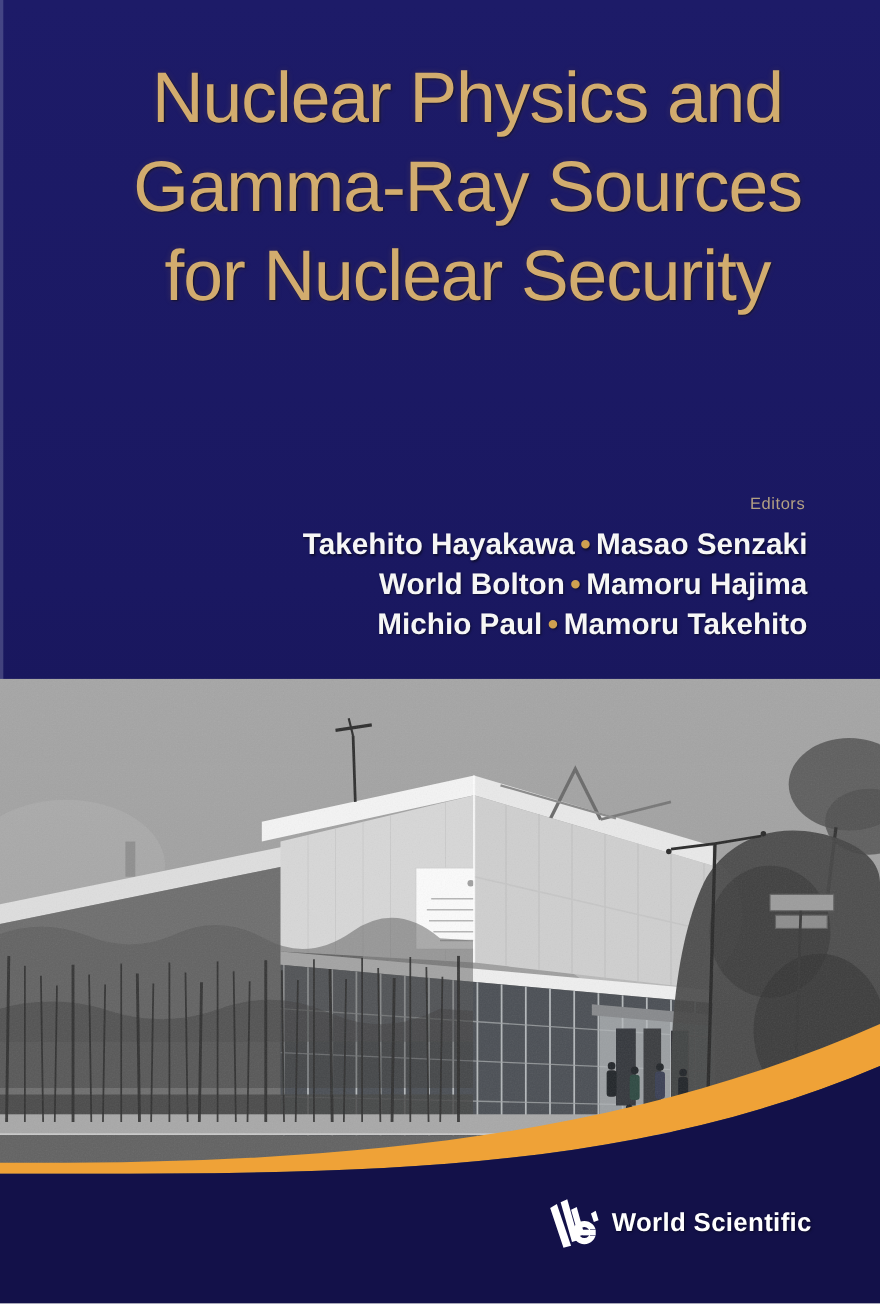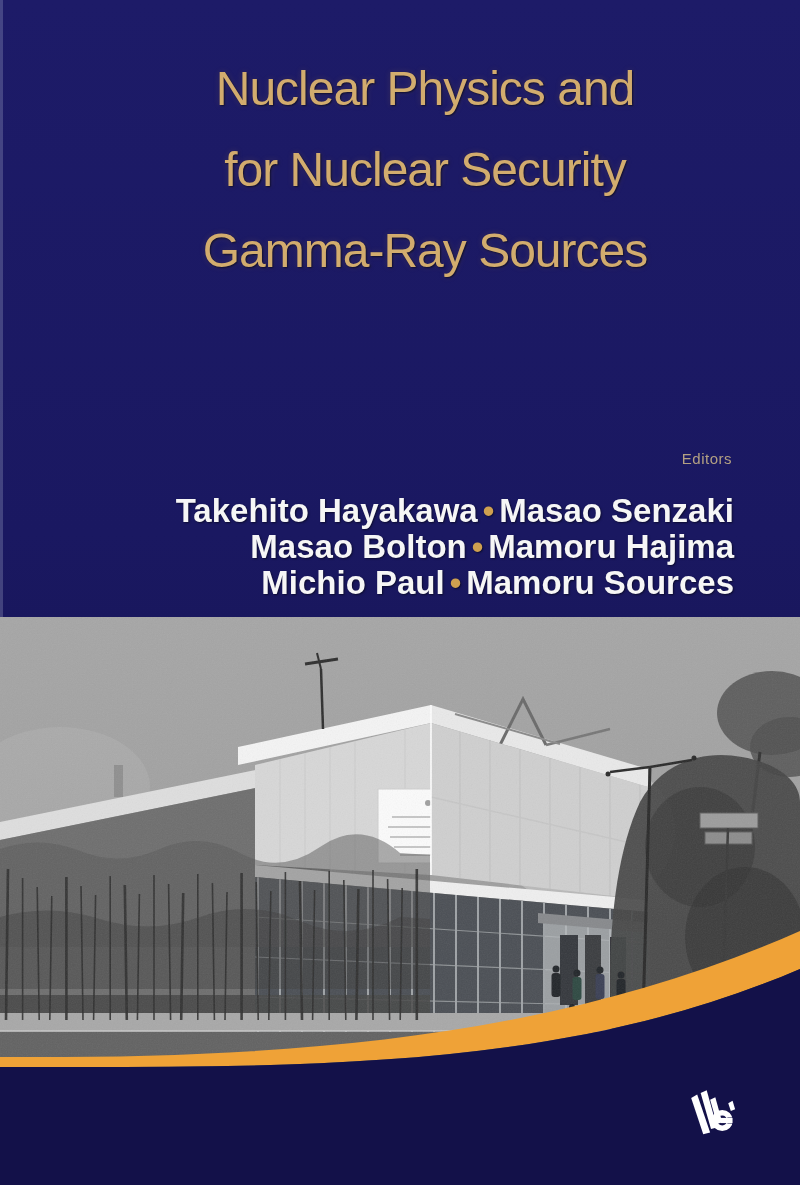--- a/index.html
+++ b/index.html
@@ -5,30 +5,30 @@
   html,body{margin:0;padding:0;background:#e9e9e9;}
   .cover{
     position:relative;width:800px;height:1185px;overflow:hidden;
     background:linear-gradient(180deg,#1d1b68 0%,var(--navy,#1a1861) 45%,var(--navy-deep,#131149) 100%);
     font-family:"Liberation Sans","DejaVu Sans",sans-serif;
   }
   .edge-left{position:absolute;left:0;top:0;width:3px;height:100%;background:rgba(172,180,208,.28);}
   .title-block{
     position:absolute;top:48px;left:0;width:800px;padding-left:50px;box-sizing:border-box;
     text-align:center;color:var(--title-gold,#d2ac6e);
-    font-size:48px;line-height:81px;letter-spacing:-1px;font-weight:400;
+    font-size:65px;line-height:81px;letter-spacing:-1px;font-weight:400;
     text-shadow:1px 1px 2px rgba(0,0,0,.55), 0 0 6px rgba(190,140,60,.18);
   }
   .editors-block{position:absolute;top:450px;right:66px;text-align:right;}
   .editors-label{
     font-size:15px;letter-spacing:.5px;color:var(--editors-gold,#b3a083);
-    margin-bottom:26px;padding-right:2px;
+    margin-bottom:10px;padding-right:2px;
   }
   .editor-line{
-    font-size:33px;font-weight:bold;color:var(--names-white,#f6f6f6);
+    font-size:27px;font-weight:bold;color:var(--names-white,#f6f6f6);
     line-height:36px;white-space:nowrap;text-shadow:1px 1px 2px rgba(0,0,0,.5);margin-left:36px;
   }
   .editor-line .sep{color:var(--bullet-gold,#cfa050);padding:0 5px;font-weight:bold;}
   .photo{position:absolute;left:0;top:617px;width:800px;height:568px;}
   .photo svg{display:block;}
   .publisher{
     position:absolute;top:1085px;right:62px;height:52px;z-index:5;
     display:flex;align-items:center;gap:9px;
   }
   .ws-text{
@@ -37,30 +37,30 @@
   }
 </style>
 </head>
 <body>
 
 <div class="cover">
   <div class="edge-left"></div>
 
   <div class="title-block">
     <div class="title-line">Nuclear Physics and</div>
+    <div class="title-line">Gamma-Ray Sources</div>
     <div class="title-line">for Nuclear Security</div>
-    <div class="title-line">Gamma-Ray Sources</div>
   </div>
 
   <div class="editors-block">
     <div class="editors-label">Editors</div>
     <div class="editor-lines">
         <div class="editor-line"><span>Takehito Hayakawa</span><span class="sep">•</span><span>Masao Senzaki</span></div>
-        <div class="editor-line"><span>Masao Bolton</span><span class="sep">•</span><span>Mamoru Hajima</span></div>
-        <div class="editor-line"><span>Michio Paul</span><span class="sep">•</span><span>Mamoru Sources</span></div>
+        <div class="editor-line"><span>World Bolton</span><span class="sep">•</span><span>Mamoru Hajima</span></div>
+        <div class="editor-line"><span>Michio Paul</span><span class="sep">•</span><span>Mamoru Takehito</span></div>
       </div>
   </div>
 
   <div class="photo">
     <svg width="800" height="568" viewBox="0 0 800 568" role="img" aria-label="Grayscale photograph of a modern flat-roofed research building with a glass curtain wall, a rooftop antenna, a white sign on the facade, rows of bare trees at left, leafy trees and street signs at right, and pedestrians near the entrance">
       <defs>
         <linearGradient id="skyGrad" x1="0" y1="0" x2="0" y2="1">
           <stop offset="0" stop-color="#a6a6a6"></stop>
             <stop offset="1" stop-color="#9a9a9a"></stop>
         </linearGradient>
@@ -261,14 +261,15 @@
       <g fill="#ffffff">
         <polygon points="8,14 15,10 30,54 22,56"></polygon>
         <polygon points="19,8 26,5 38,48 31,50"></polygon>
         <polygon points="30,16 36,13 44,42 38,44"></polygon>
         <polygon points="51,20 56,17 59,27 54,29"></polygon>
       </g>
       <circle cx="44" cy="40" r="9" fill="none" stroke="#ffffff" stroke-width="6.5"></circle>
       <rect x="50" y="36.5" width="7" height="7" style="fill:var(--navy-deep,#131149)"></rect>
       <rect x="42" y="37" width="14" height="6" fill="#ffffff"></rect>
     </svg>
+    <span class="ws-text">World Scientific</span>
   </div>
 </div>
 
 </body></html>

